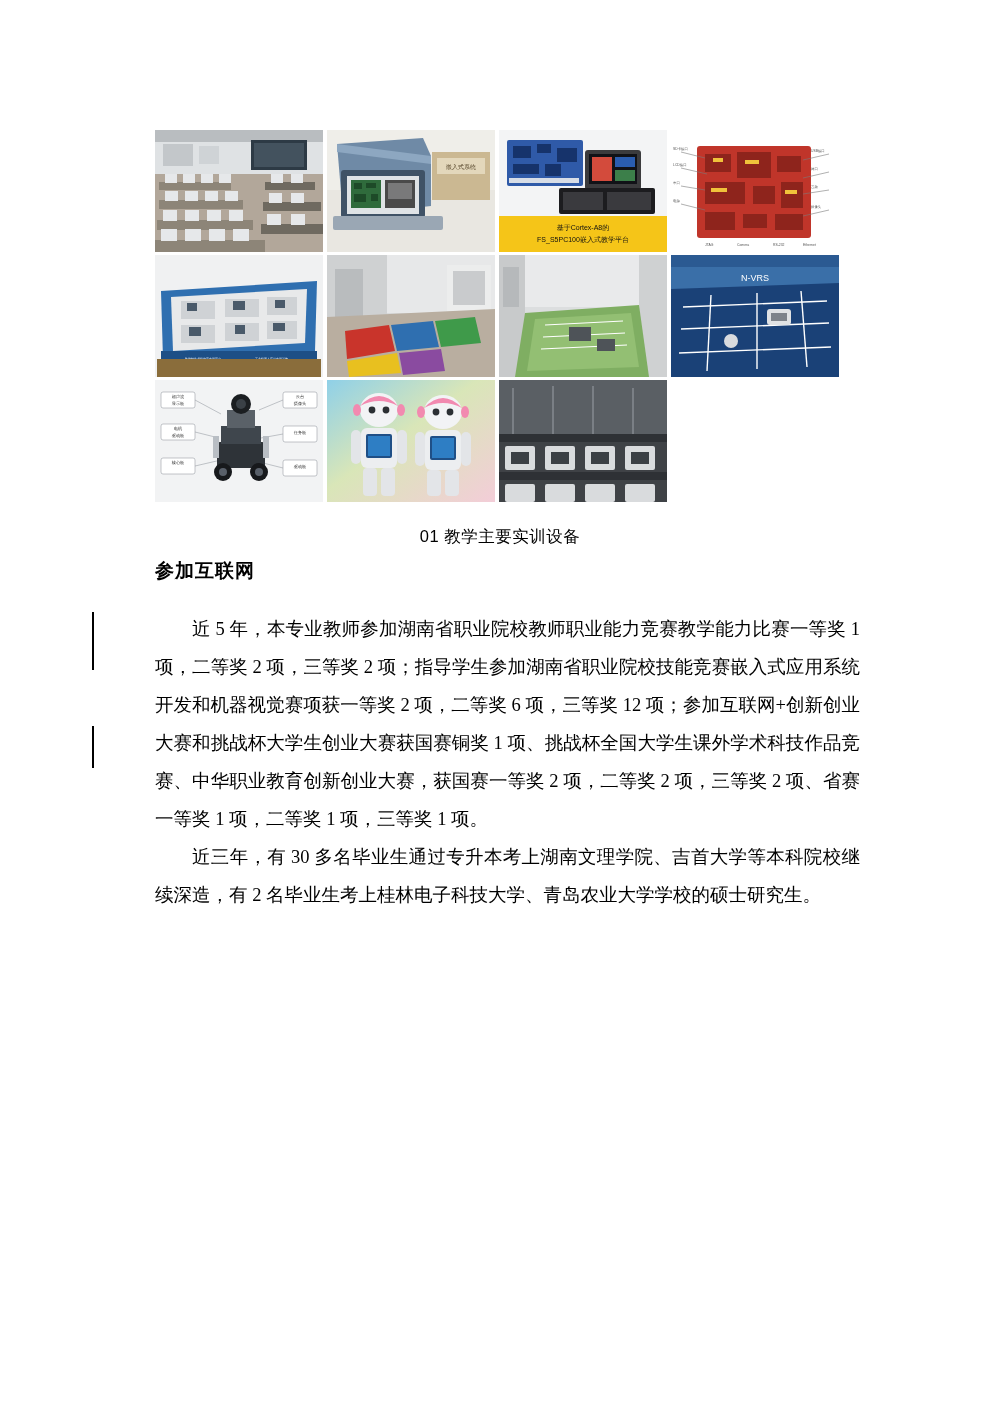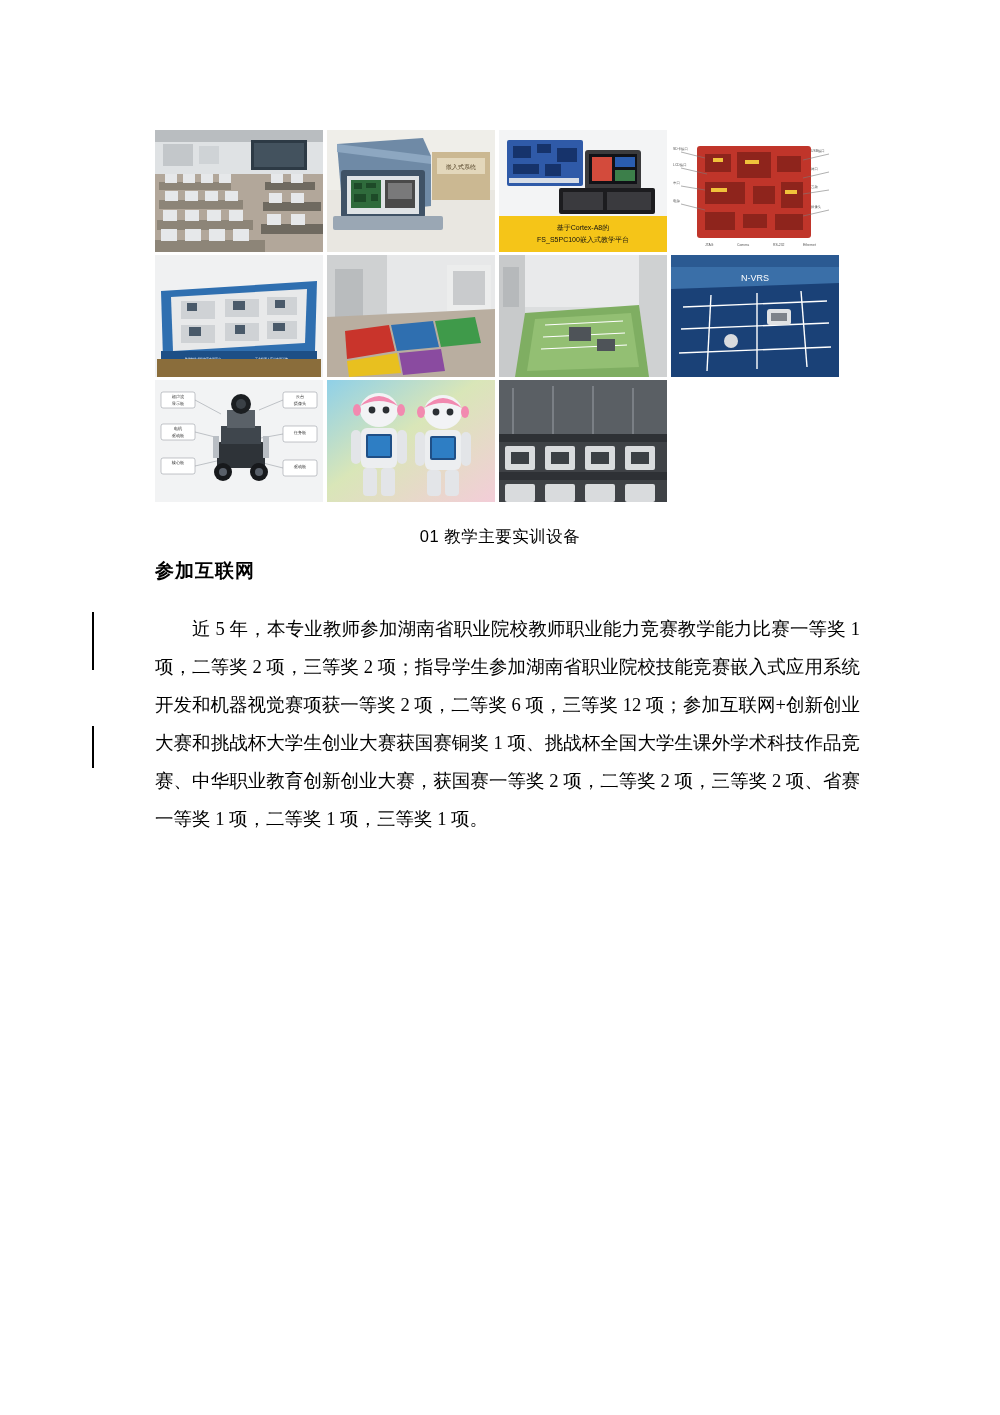--- a/index.html
+++ b/index.html
@@ -482,15 +482,16 @@
     <div class="fig-caption">
       <span class="num">01</span>
       <span>教学主要实训设备</span>
     </div>
   </div>
 
   <div class="section-title">参加互联网</div>
 
   <div class="body-wrap">
     <p class="para">近 5 年，本专业教师参加湖南省职业院校教师职业能力竞赛教学能力比赛一等奖 1 项，二等奖 2 项，三等奖 2 项；指导学生参加湖南省职业院校技能竞赛嵌入式应用系统开发和机器视觉赛项获一等奖 2 项，二等奖 6 项，三等奖 12 项；参加互联网+创新创业大赛和挑战杯大学生创业大赛获国赛铜奖 1 项、挑战杯全国大学生课外学术科技作品竞赛、中华职业教育创新创业大赛，获国赛一等奖 2 项，二等奖 2 项，三等奖 2 项、省赛一等奖 1 项，二等奖 1 项，三等奖 1 项。</p>
+    <p class="para">近三年，有 30 多名毕业生通过专升本考上湖南文理学院、吉首大学等本科院校继续深造，有 2 名毕业生考上桂林电子科技大学、青岛农业大学学校的硕士研究生。</p>
   </div>
 
 </div>
 
 </body></html>

